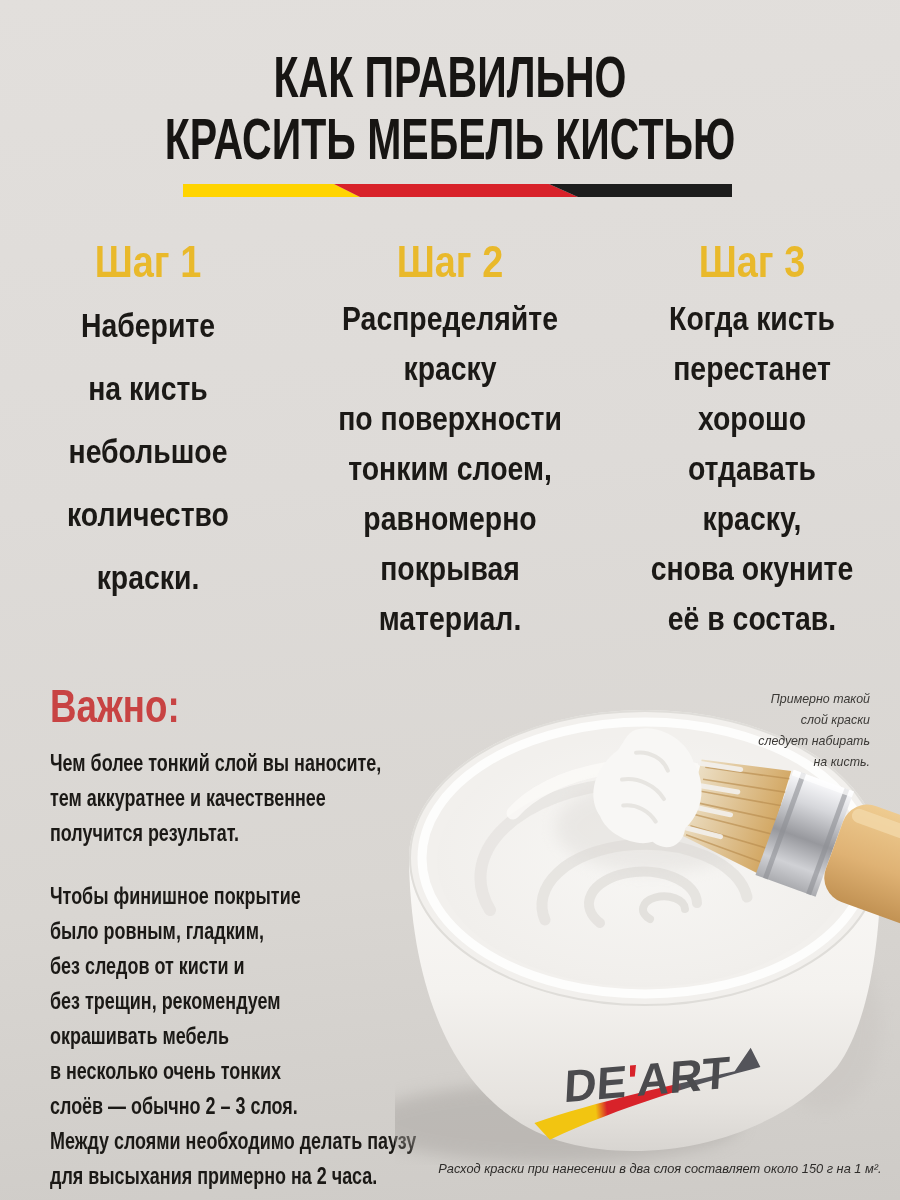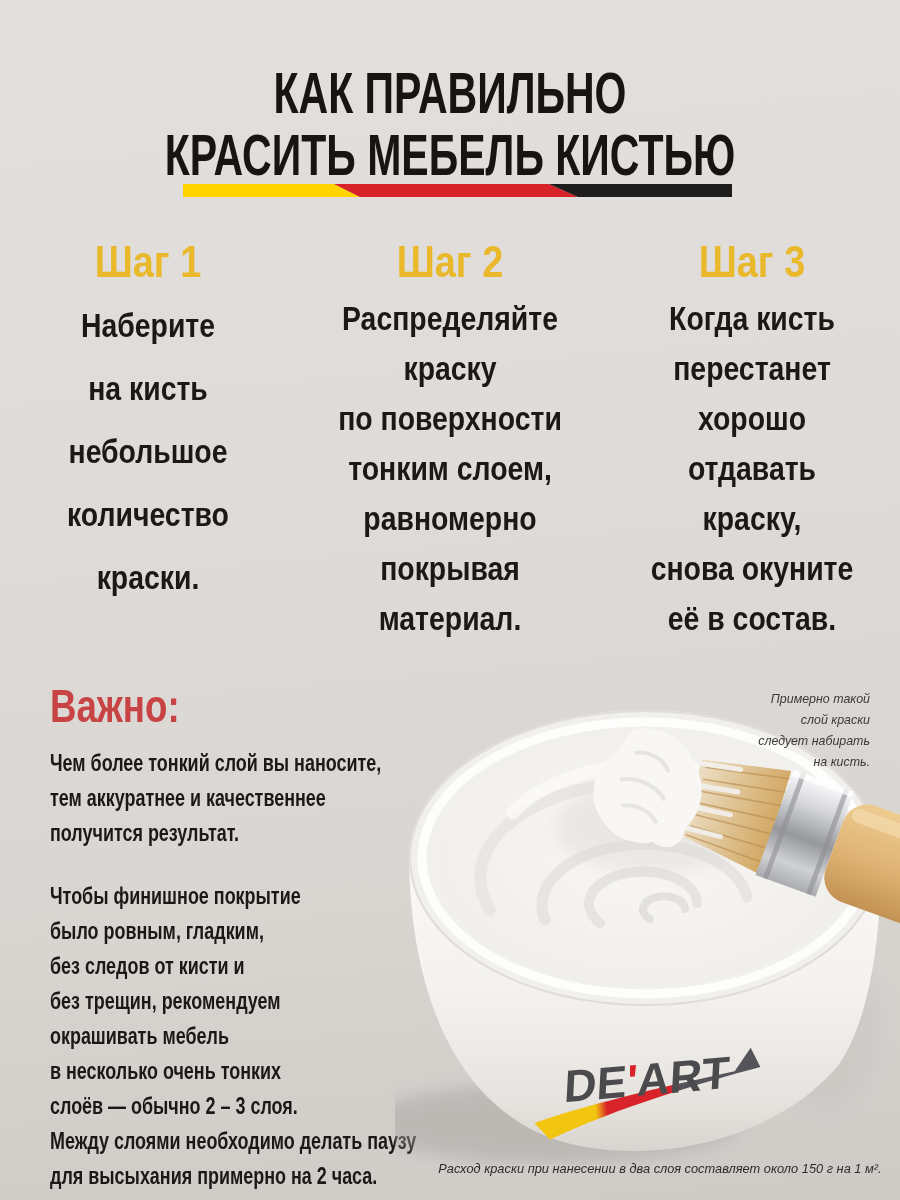--- a/index.html
+++ b/index.html
@@ -2,21 +2,21 @@
 <html><head>
 <meta charset="utf-8">
 <style>
   html,body{margin:0;padding:0;background:#b9b6b2;}
   .poster{
     position:relative;width:900px;height:1200px;overflow:hidden;
     background:linear-gradient(175deg,#e2dfdc 0%,#dedbd8 40%,#d9d6d2 72%,#cecbc7 100%);
     font-family:"Liberation Sans",sans-serif;color:#1b1916;
   }
   
-  .title-block{position:absolute;top:46px;left:0;width:900px;text-align:center;margin-top:16px;}
+  .title-block{position:absolute;top:46px;left:0;width:900px;text-align:center;}
   .title-line{
     display:block;font-weight:bold;font-size:57px;line-height:62px;color:#171513;
     transform:scaleX(.72);transform-origin:50% 50%;letter-spacing:0;white-space:nowrap;
   }
   .flag-bar{position:absolute;left:183px;top:184px;width:549px;height:13px;display:block;}
   
   .step{position:absolute;top:238px;text-align:center;transform:scaleX(.86);transform-origin:50% 0;}
   .step-1{left:15px;width:266px;}
   .step-2{left:297px;width:306px;}
   .step-3{left:606px;width:292px;}

